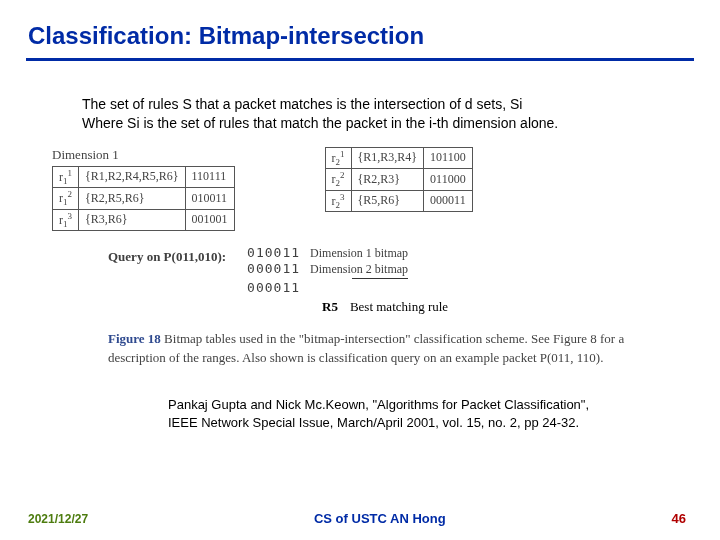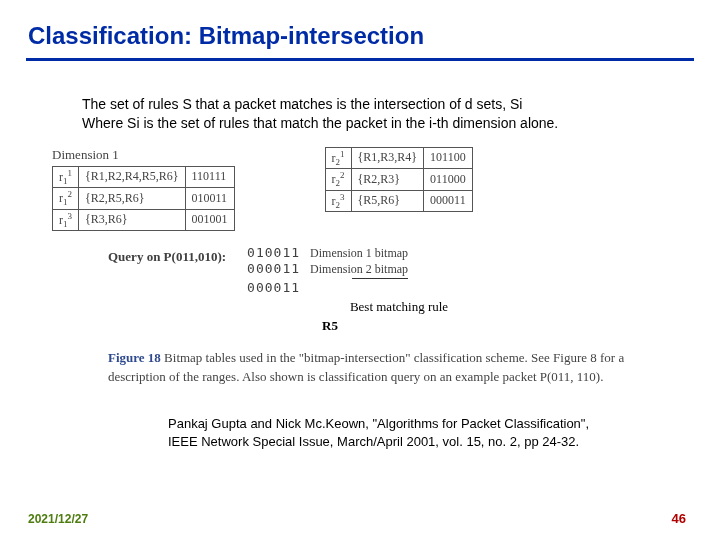--- a/index.html
+++ b/index.html
@@ -63,21 +63,21 @@
   .bitval { font-family: monospace; font-size: 13px; letter-spacing: 1px; min-width: 56px; text-align: right; }
   .bitlab { font-size: 12px; }
   .underline { width: 56px; border-top: 1px solid #333; margin: 1px 0 1px auto; }
   .rline {
     display: flex;
     gap: 12px;
     padding: 4px 0 0 322px;
     font-family: "Times New Roman", Times, serif;
     font-size: 13px;
   }
-  .rkey { font-weight: bold; margin-top: 19px; }
+  .rkey { font-weight: bold; }
   .caption {
     font-family: Liberation Serif, serif;
     font-size: 13px;
     line-height: 1.5;
     padding: 14px 40px 0 108px;
     color: #444;
   }
   .figlabel { color: #2f4a8f; font-weight: bold; }
   .ref {
     font-size: 13px;
@@ -184,14 +184,15 @@
   <span class="figlabel">Figure 18</span><span>  Bitmap tables used in the "bitmap-intersection" classification scheme. See Figure 8 for a description of the ranges. Also shown is classification query on an example packet P(011, 110).</span>
 </div>
 
 <div class="ref">
   <div>Pankaj Gupta and Nick Mc.Keown, "Algorithms for Packet Classification",</div>
   <div>IEEE Network Special Issue, March/April 2001, vol. 15, no. 2, pp 24-32.</div>
 </div>
 
 <div class="footer">
   <span class="date">2021/12/27</span>
+  <span class="footcenter">CS of USTC AN Hong</span>
   <span class="pageno">46</span>
 </div>
 
 </body></html>

